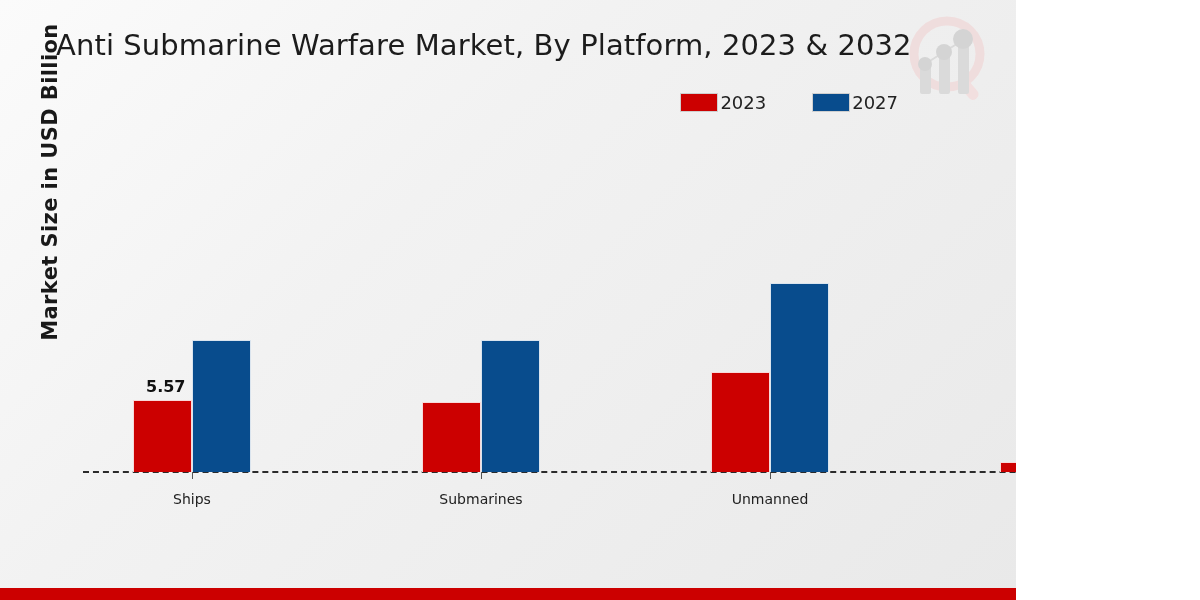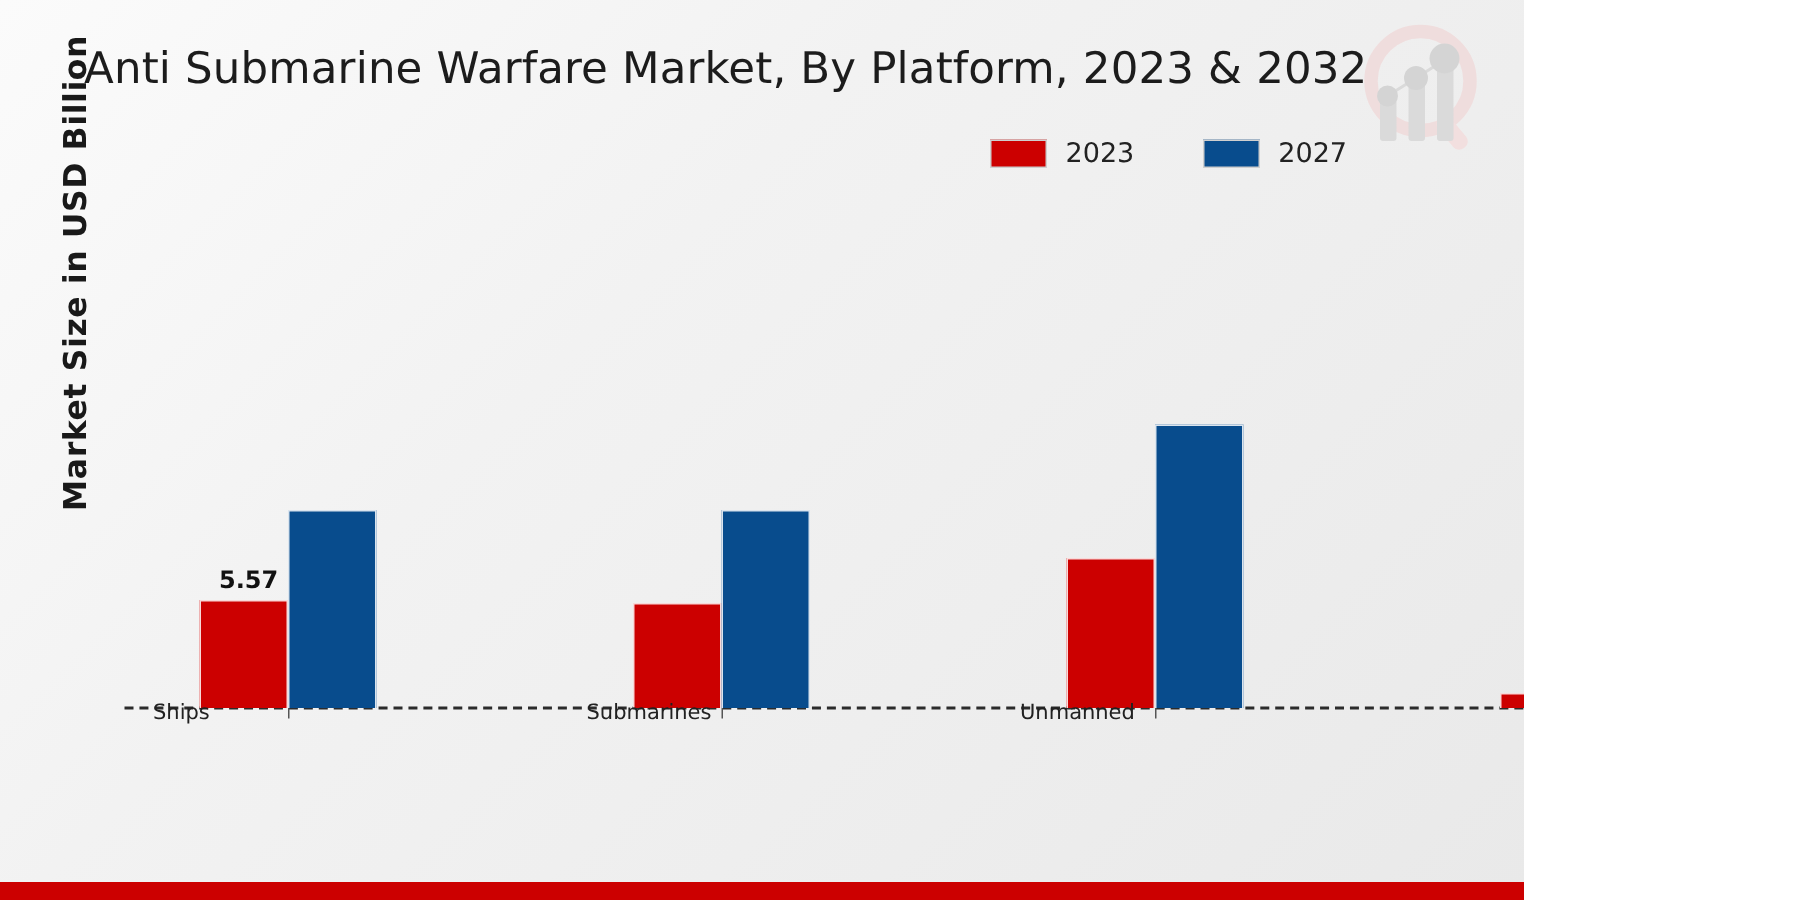--- a/index.html
+++ b/index.html
@@ -50,21 +50,21 @@
     position: absolute;
     right: 118px;
     top: 92px;
     display: flex;
     align-items: center;
     gap: 46px;
   }
   .legend-item {
     display: flex;
     align-items: center;
-    gap: 12px;
+    gap: 2px;
   }
   .legend-swatch {
     width: 36px;
     height: 17px;
     border: 1px solid #cfcfcf;
   }
   .legend-label {
     font-size: 18px;
     color: #222;
   }
@@ -132,22 +132,23 @@
 
   .tick {
     position: absolute;
     bottom: -7px;
     width: 1px;
     height: 7px;
     background: #555;
   }
   .cat-label {
     position: absolute;
-    top: 296px;
+    top: 320px;
     width: 180px;
+    text-align: center;
     font-size: 14px;
     color: #212121;
     line-height: 19px;
   }
 
   
   #footer-bar {
     position: absolute;
     left: 0;
     bottom: 0;

